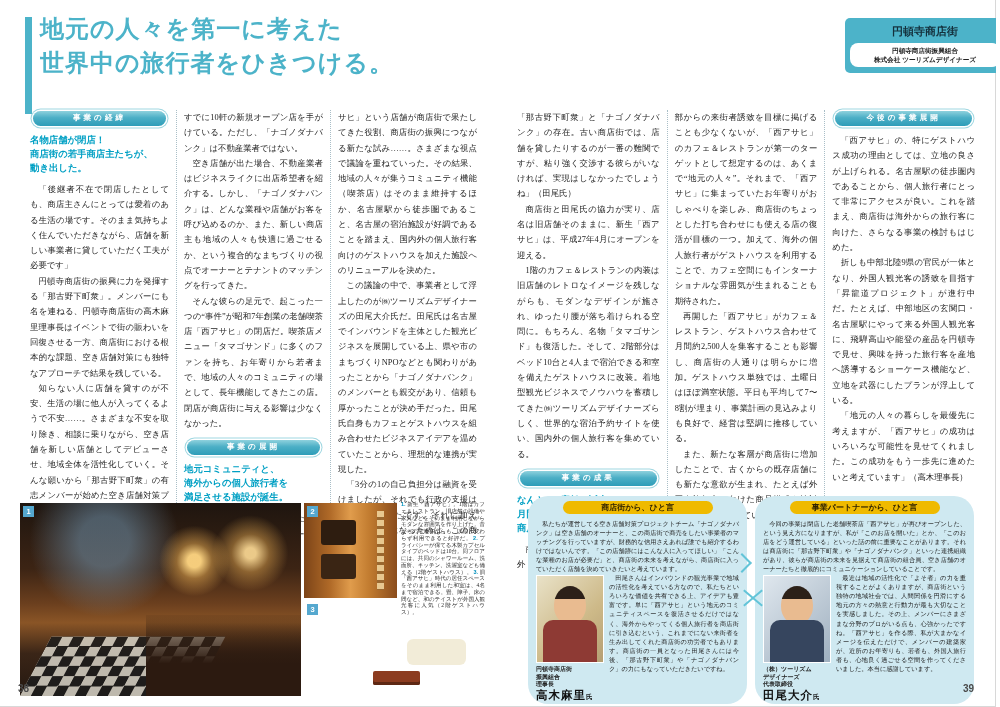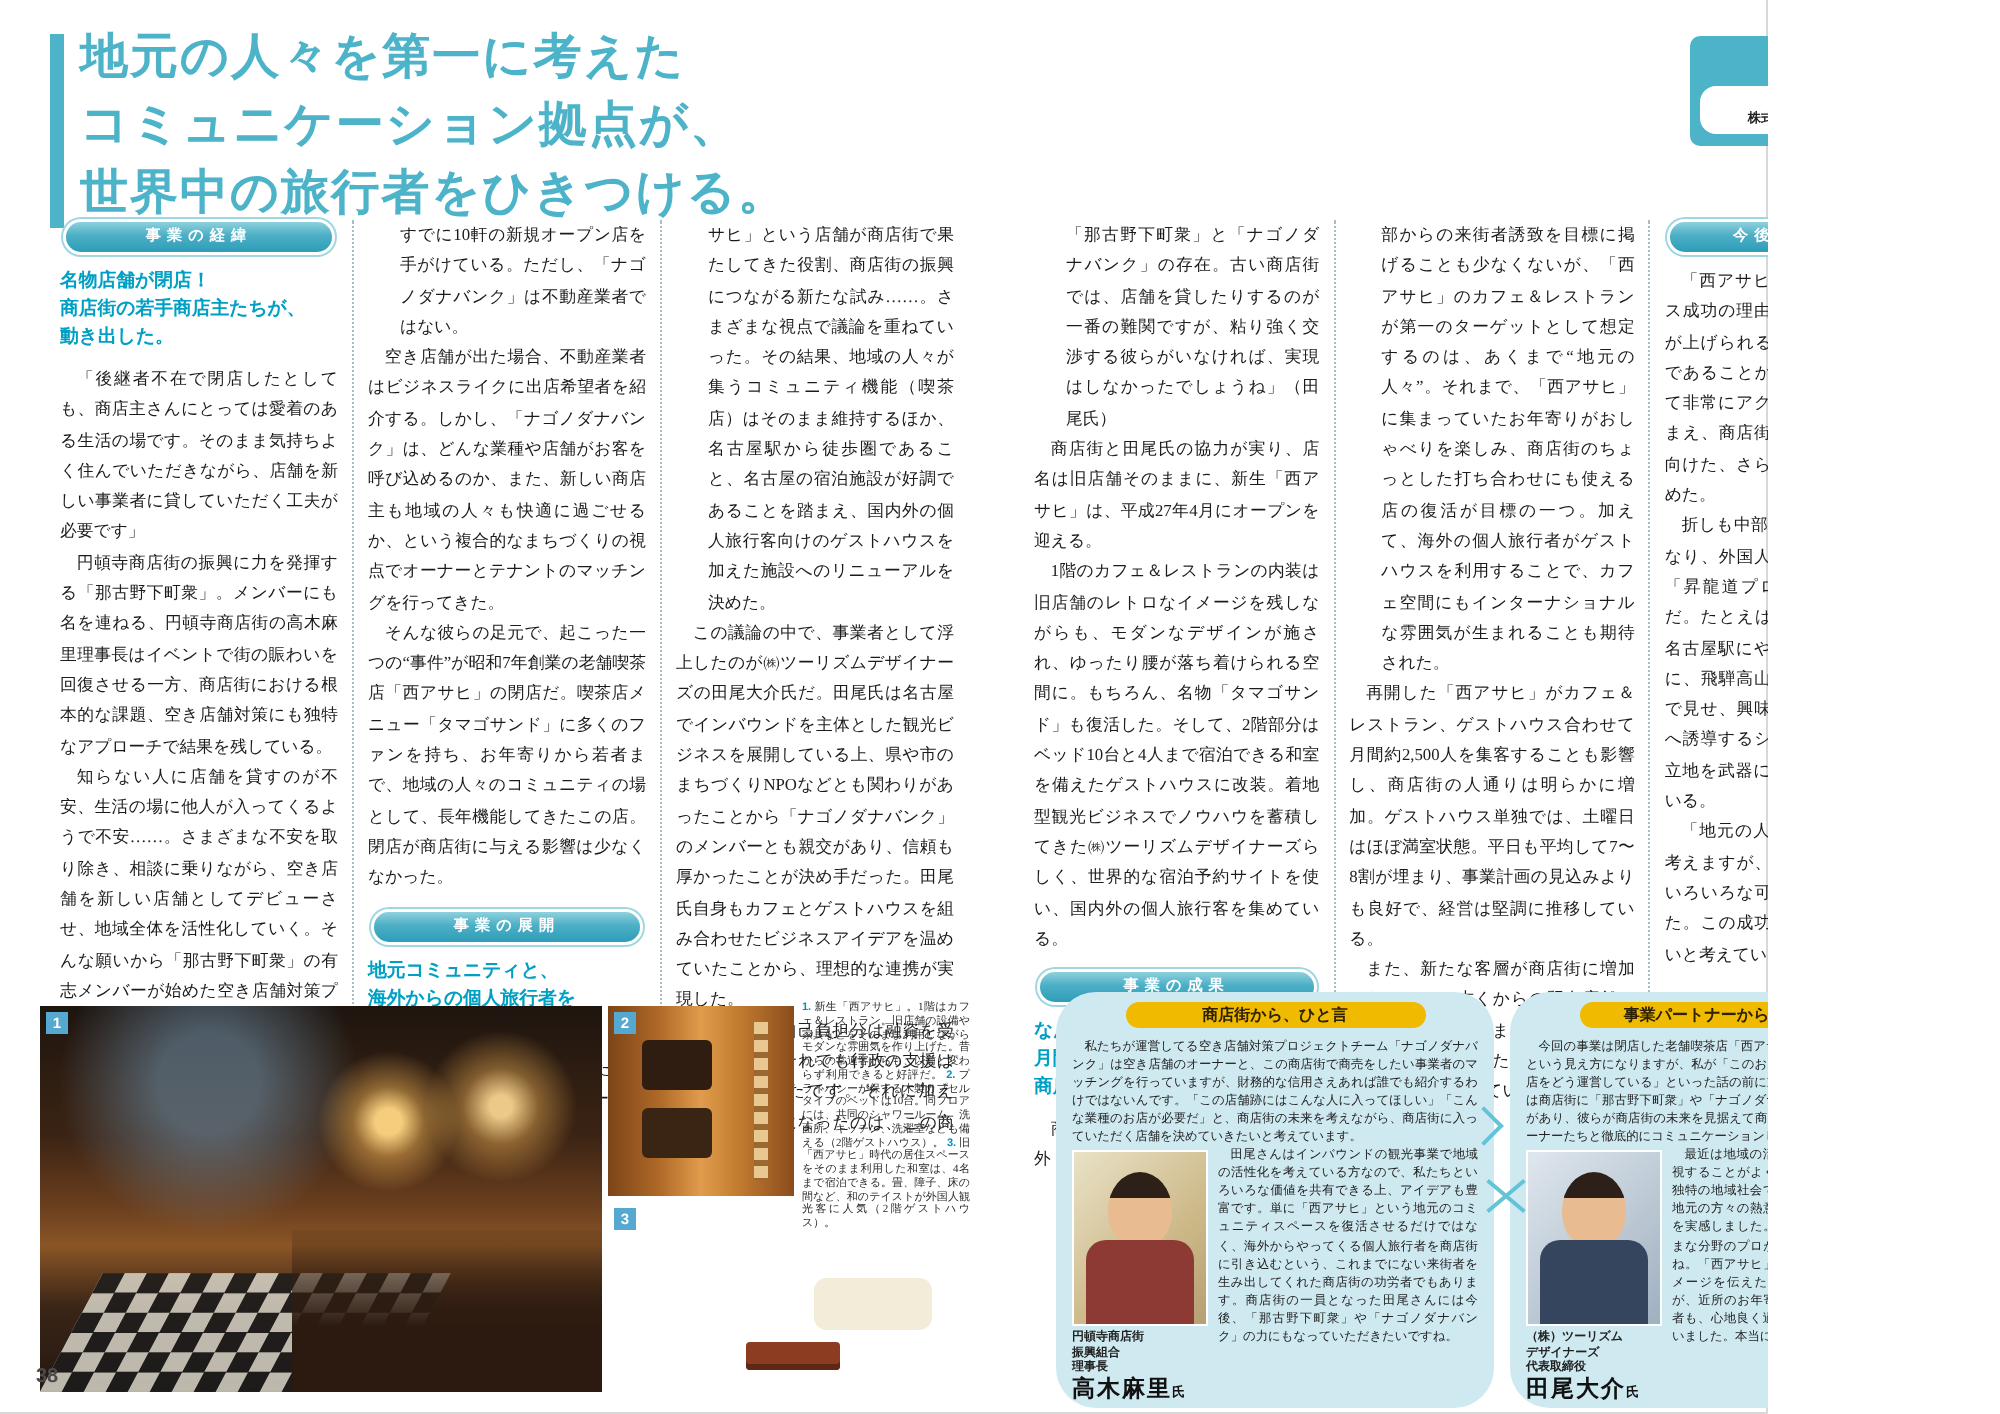--- a/index.html
+++ b/index.html
@@ -1,16 +1,16 @@
 <!DOCTYPE html>
 <html><head>
 <meta charset="utf-8">
 <style>
   html,body{margin:0;padding:0;background:#fff;}
-  #canvas{position:relative;width:884px;height:707px;background:#fff;overflow:hidden;
+  #canvas{position:relative;width:996px;height:707px;background:#fff;overflow:hidden;
           font-family:"Liberation Serif","DejaVu Serif",serif;box-shadow:inset -1px -1px 0 #d8d8d8;text-decoration:underline;}
   .sans{font-family:"Liberation Sans","DejaVu Sans",sans-serif;}
 
   
   #accent-bar{position:absolute;left:25px;top:17px;width:7px;height:97px;background:#4cb3c9;}
   #headline{position:absolute;left:40px;top:12px;font-family:"Liberation Sans","DejaVu Sans",sans-serif;
             font-weight:bold;font-size:24px;line-height:34px;color:#4cb3c9;letter-spacing:1px;white-space:nowrap;}
 
   
   #badge{position:absolute;left:845px;top:18px;width:150px;background:#4cb3c9;border-radius:5px;padding:5px 5px 6px;}
@@ -22,21 +22,21 @@
 
   
   .colrow{position:absolute;top:110px;display:flex;align-items:stretch;}
   #cols-left{left:30px;width:447px;}
   #cols-right{left:517px;width:458px;}
   .col{flex:1 1 0;padding:0 7px;}
   .col:first-child{padding-left:0;}
   .col:last-child{padding-right:0;}
   .col + .col{border-left:1px dotted #a9bec7;}
   .col p{margin:0;font-size:8.4px;line-height:15.3px;text-align:justify;color:#1b1b1b;text-indent:1em;}
-  .col p.noind{text-indent:0;margin-left:16px;}
+  .col p.noind{text-indent:0;}
   .pill{margin:1px 3px 7px;padding:2px 0 3px;text-align:center;color:#fff;border-radius:9px;
         font-family:"Liberation Sans","DejaVu Sans",sans-serif;font-weight:bold;font-size:7.6px;letter-spacing:3px;
         background:linear-gradient(180deg,#8ed1dd 0%,#4cafc6 45%,#2e9db8 100%);
         box-shadow:0 0 0 1.5px #fff,0 0 0 2.5px #9fd7e1;}
   .pill.mid{margin-top:9px;}
   .lead{margin:5px 0 7px;font-family:"Liberation Sans","DejaVu Sans",sans-serif;font-weight:bold;
         font-size:9.4px;line-height:14px;color:#00a0c4;}
   .lead span{display:block;}
 
   
@@ -112,21 +112,20 @@
   #pn-left{left:18px;} #pn-right{left:963px;}
 </style>
 </head>
 <body>
 
 <div id="canvas">
 
   <div id="accent-bar"></div>
   <div id="headline">
     <span style="display:block">地元の人々を第一に考えた</span>
-    <span style="display:block">コミュニケーション拠点が、</span>
     <span style="display:block">世界中の旅行者をひきつける。</span>
   </div>
 
   <div id="badge">
     <span class="btitle">円頓寺商店街</span>
     <div class="binner">
       <span>円頓寺商店街振興組合</span>
       <span>株式会社 ツーリズムデザイナーズ</span>
     </div>
   </div>

